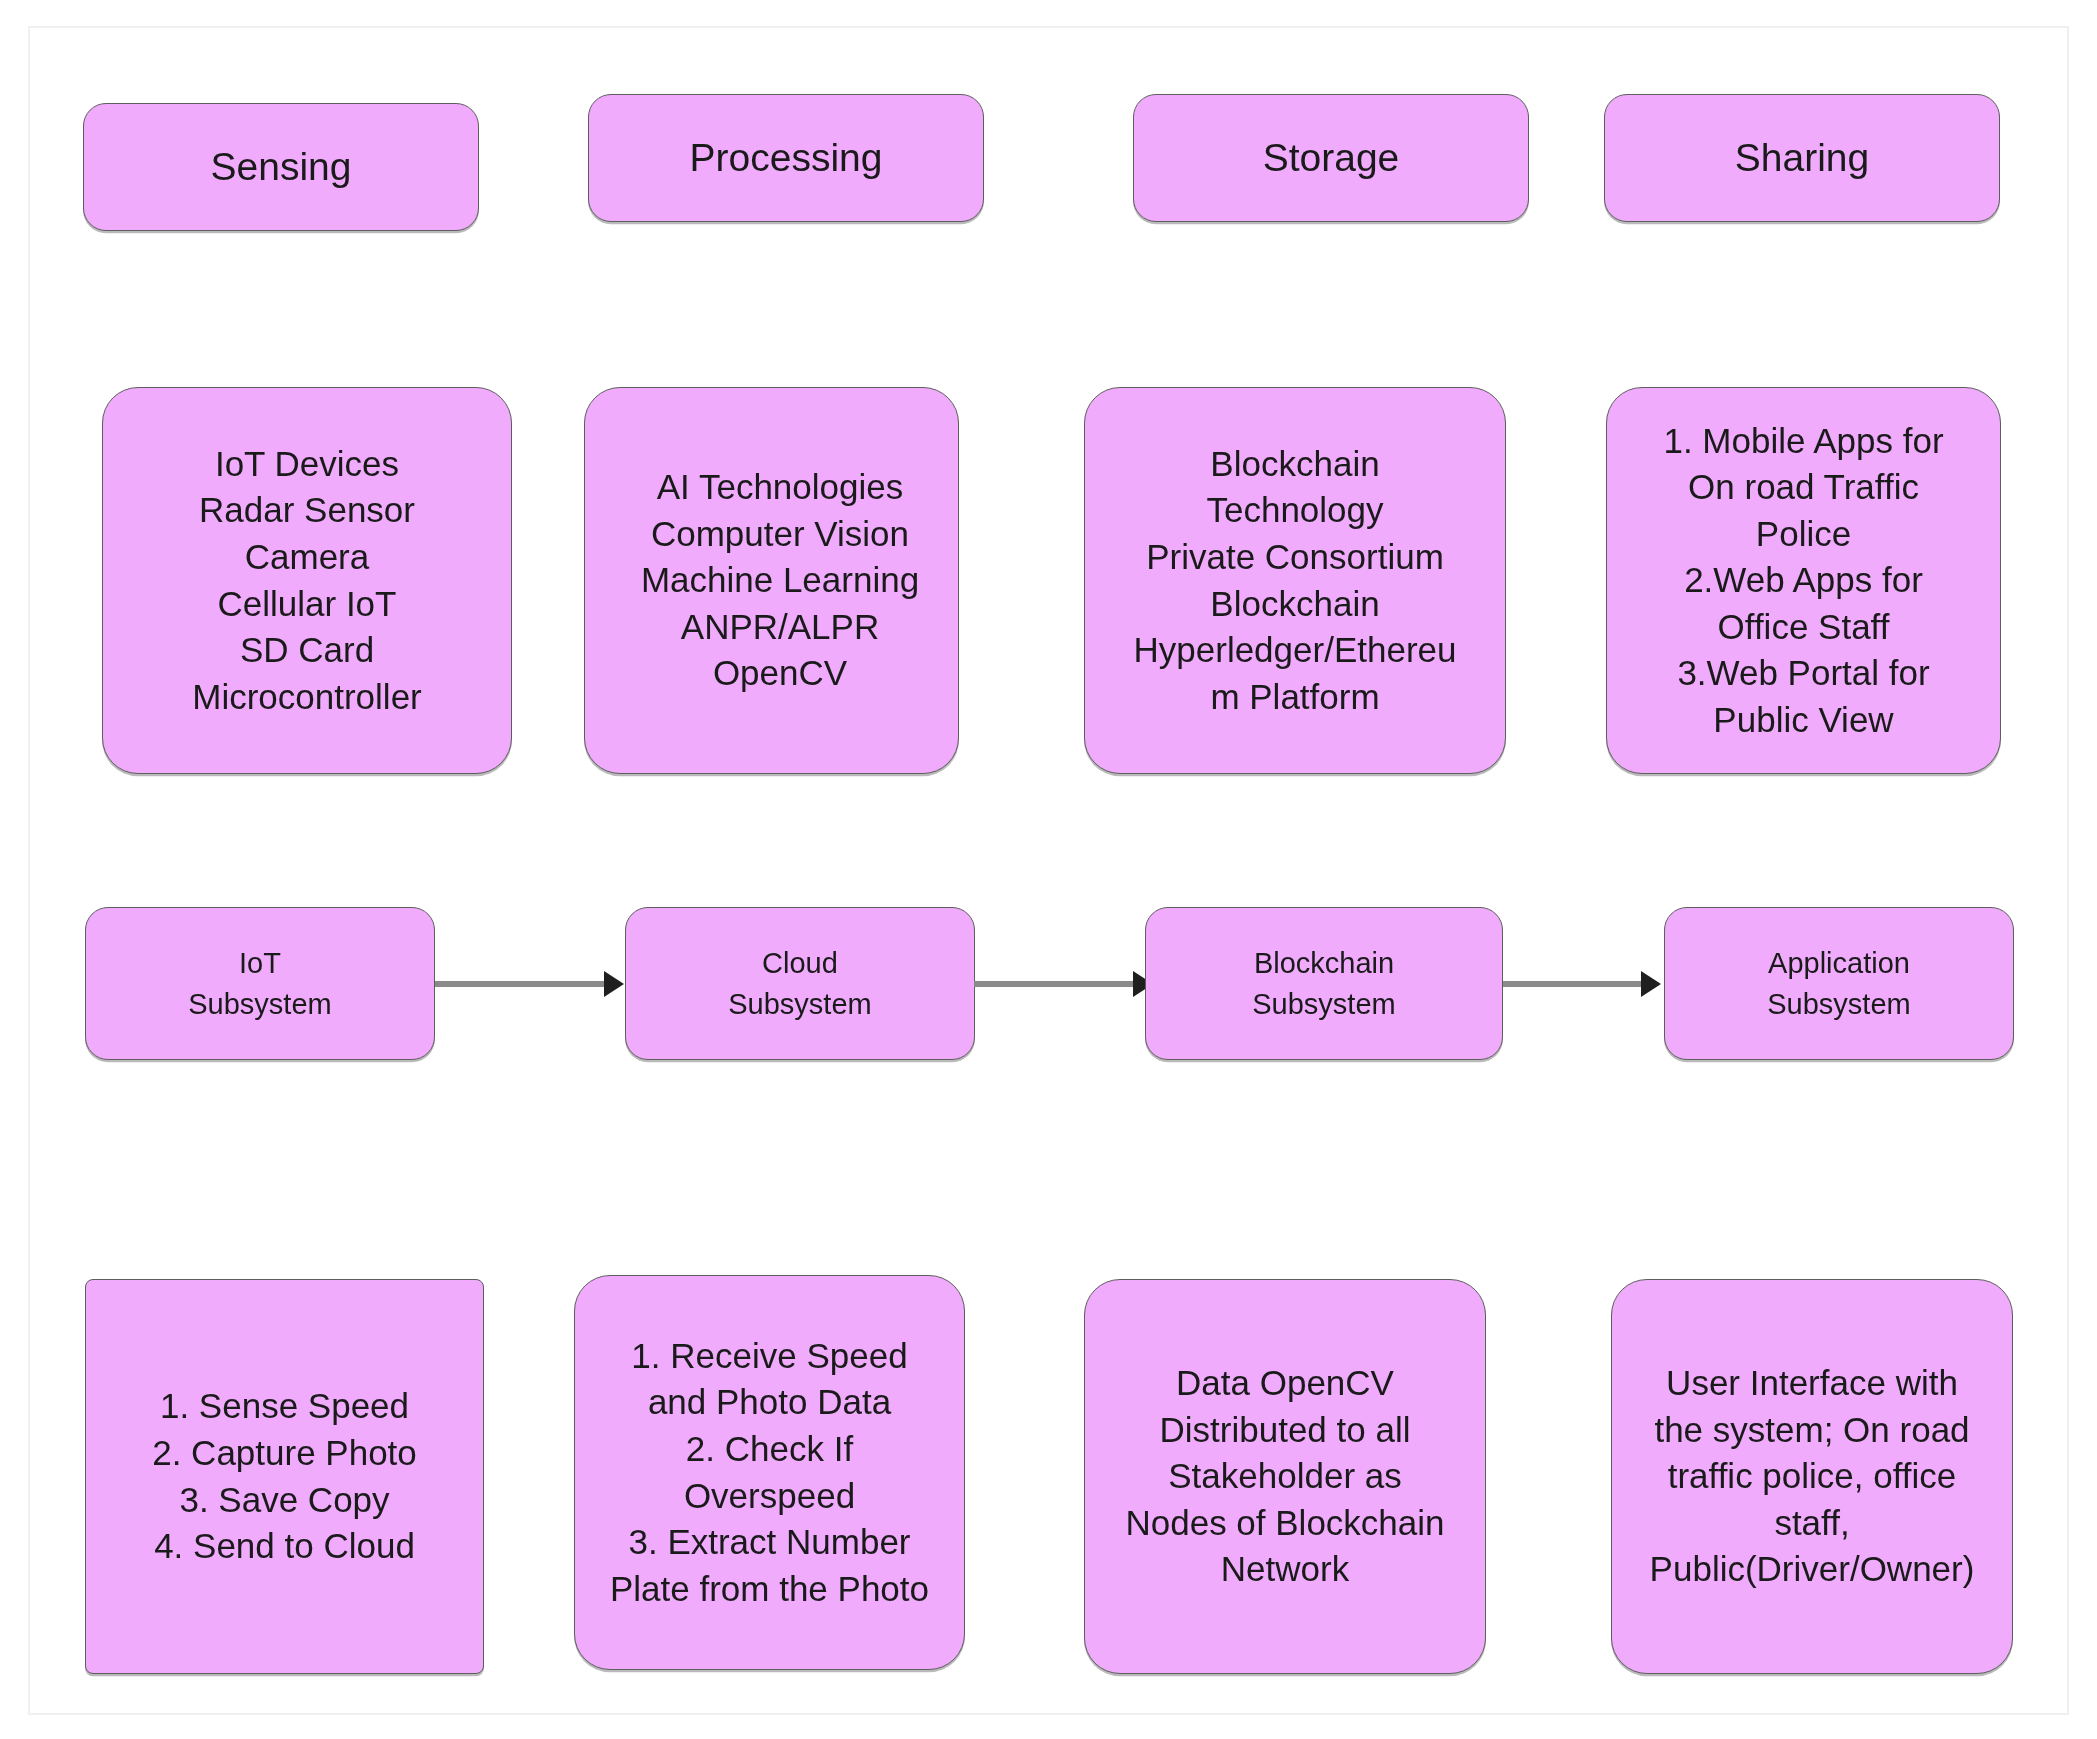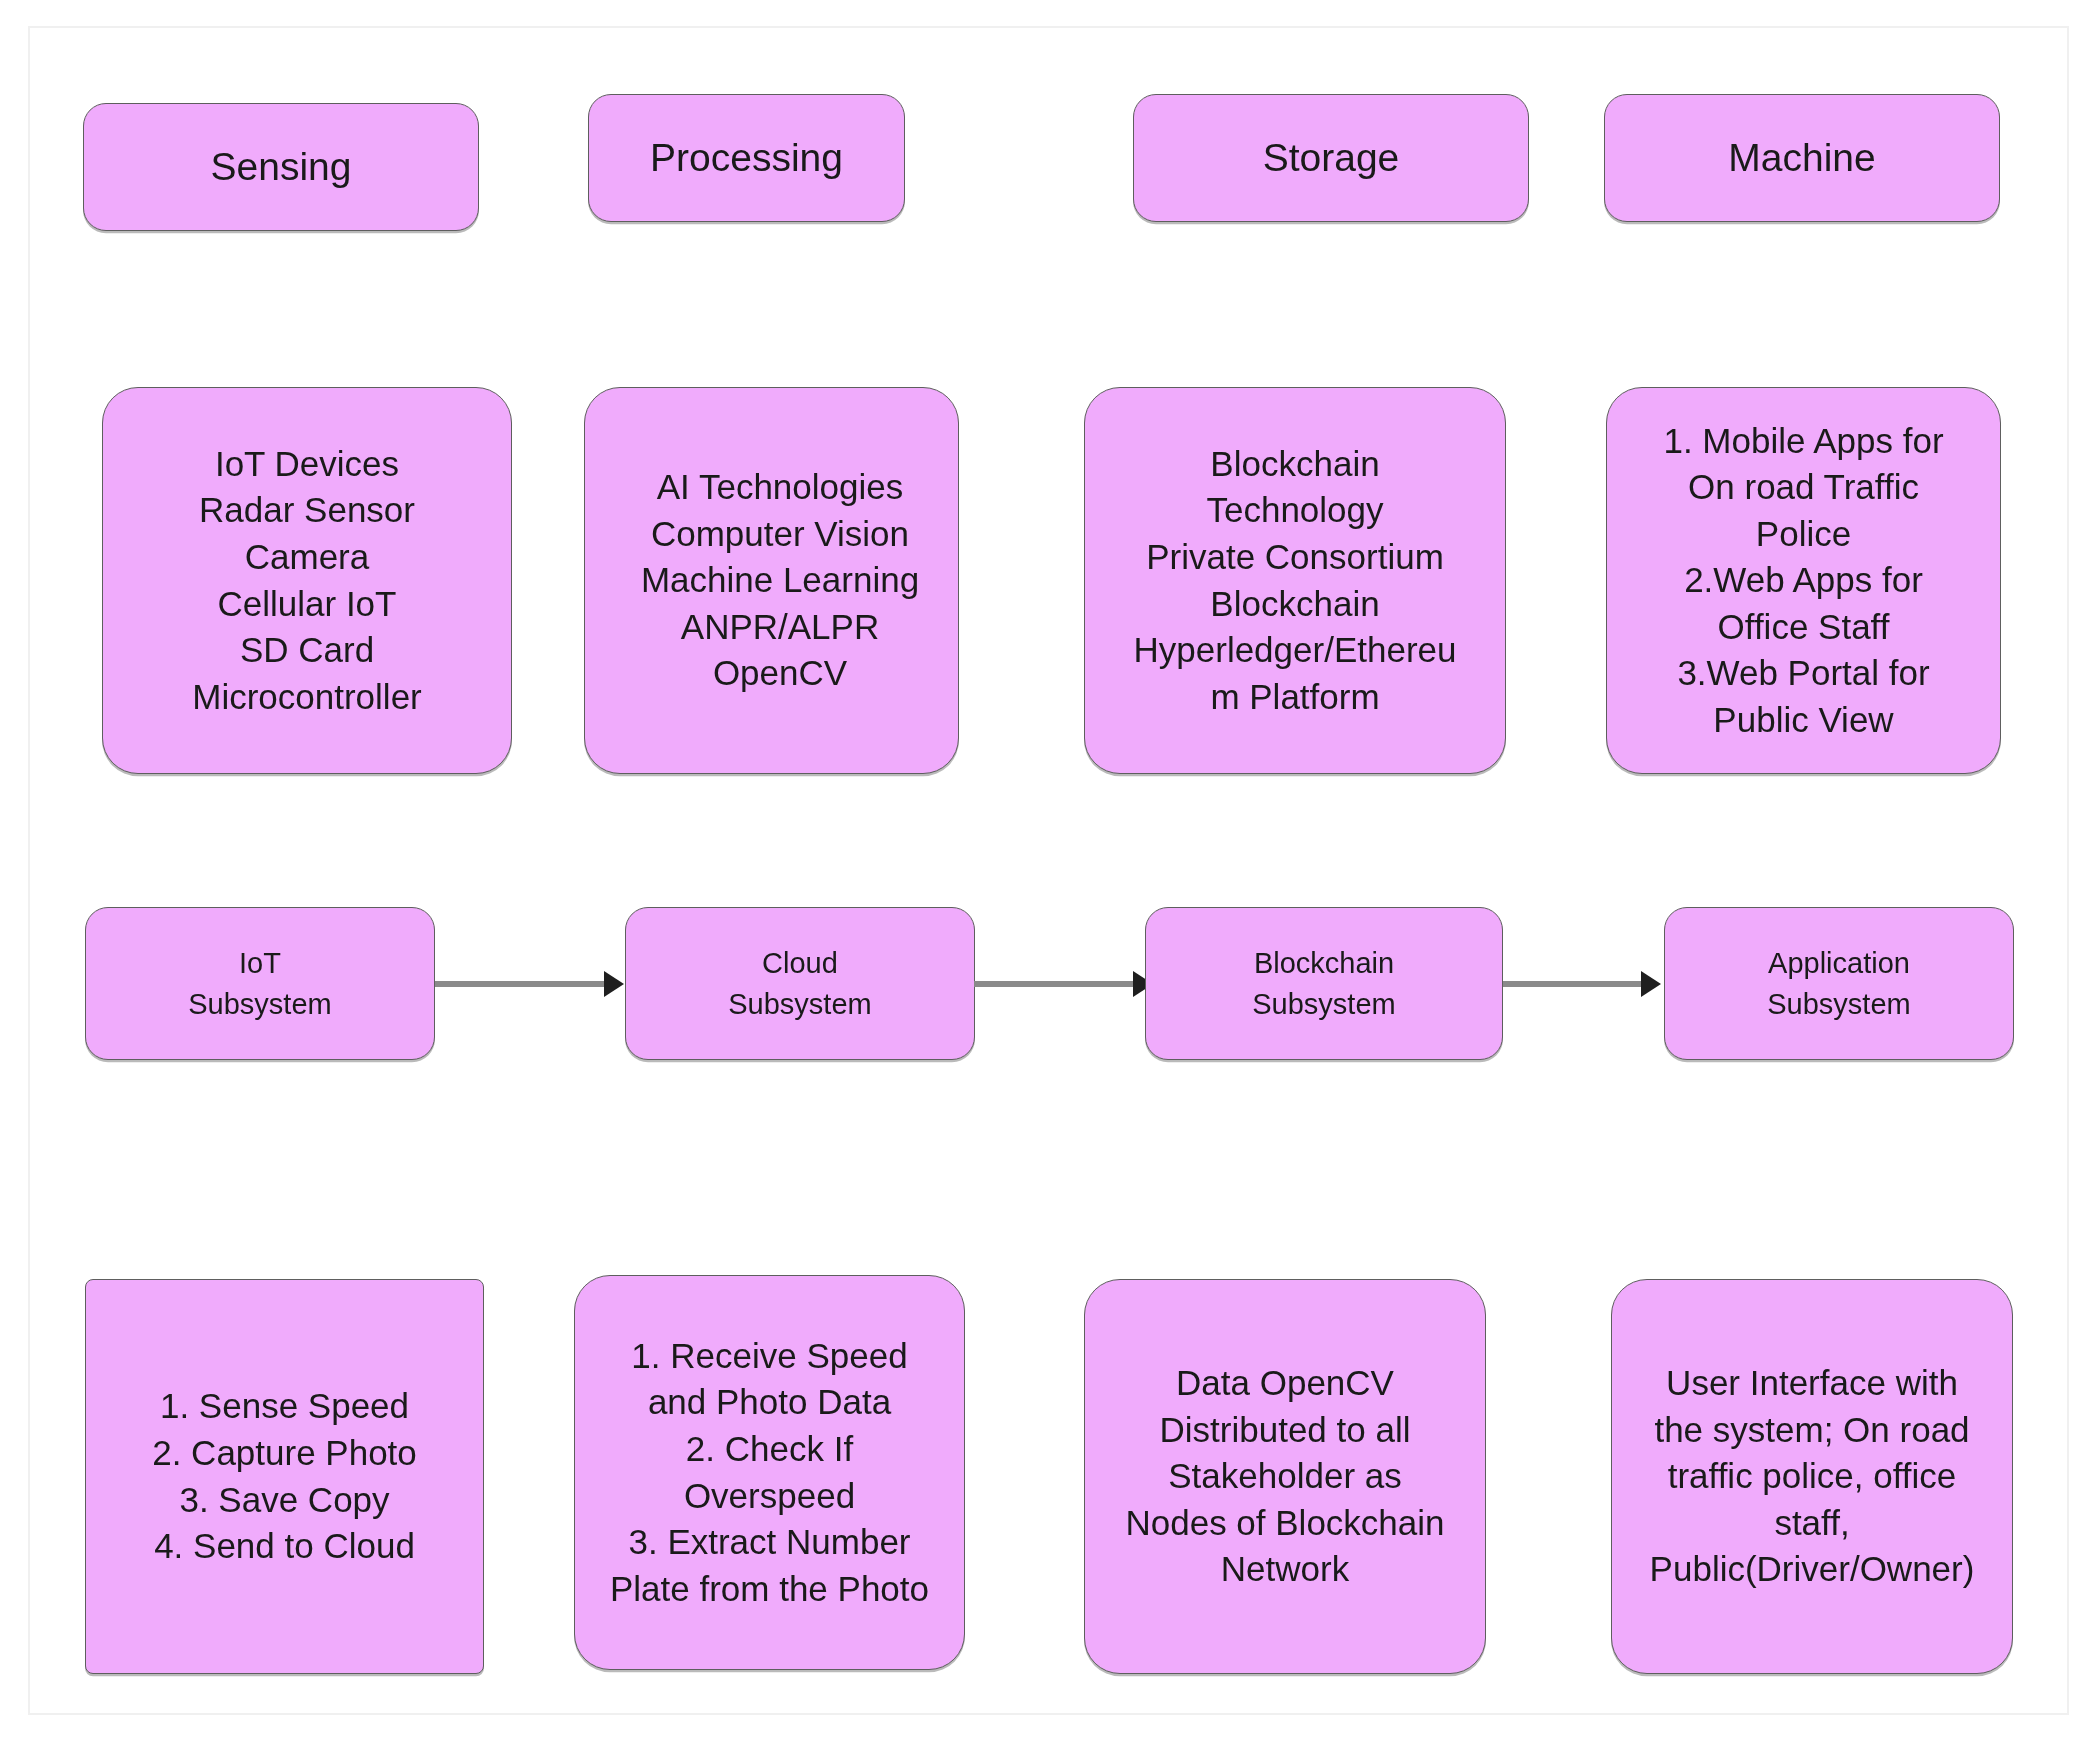--- a/index.html
+++ b/index.html
@@ -85,30 +85,30 @@
 </head>
 <body>
 
 <div id="canvas">
   <div id="frame"></div>
 
   <div class="node stage" style="left:83px; top:103px; width:396px; height:128px;">
     <span class="txt">Sensing</span>
   </div>
 
-  <div class="node stage" style="left:588px; top:94px; width:317px; height:128px;">
+  <div class="node stage" style="left:588px; top:94px; width:396px; height:128px;">
     <span class="txt">Processing</span>
   </div>
 
   <div class="node stage" style="left:1096px; top:94px; width:396px; height:128px;margin-left:37px;">
     <span class="txt">Storage</span>
   </div>
 
   <div class="node stage" style="left:1604px; top:94px; width:396px; height:128px;">
-    <span class="txt">Machine</span>
+    <span class="txt">Sharing</span>
   </div>
 
   <div class="node card" style="left:102px; top:387px; width:410px; height:387px;">
     <span class="txt">IoT  Devices
 Radar Sensor
 Camera
 Cellular IoT
 SD Card
 Microcontroller</span>
   </div>

